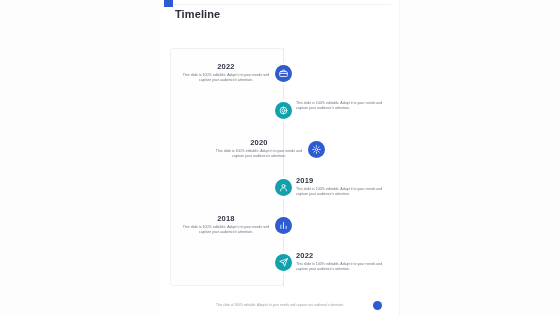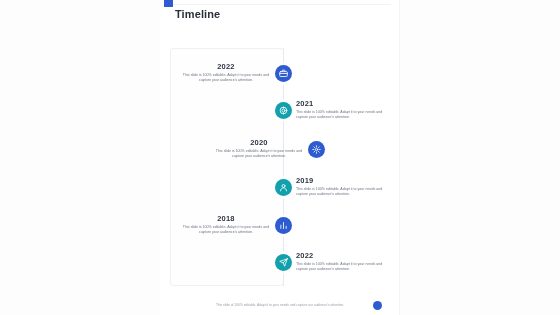--- a/index.html
+++ b/index.html
@@ -177,21 +177,20 @@
         <div class="tl-icon" style="background: rgb(47, 91, 208); left: 274.5px;">
           <svg width="9" height="9" viewBox="0 0 24 24" fill="none" stroke="#ffffff" stroke-width="2.2" stroke-linecap="round" stroke-linejoin="round">
             <rect x="2" y="7" width="20" height="13" rx="2"></rect>
             <path d="M8 7V5a2 2 0 0 1 2-2h4a2 2 0 0 1 2 2v2"></path>
             <path d="M2 12h20"></path>
           </svg>
         </div>
       </div>
       <div class="tl-row side-right" style="top: 99px; left: 0px; width: 560px;">
         <div class="tl-text" style="left: 296px;">
-          <div class="tl-year">2021</div>
           <div class="tl-desc">This slide is 100% editable. Adapt it to your needs and capture your audience's attention.</div>
         </div>
         <div class="tl-icon" style="background: rgb(18, 160, 173); left: 274.5px;">
           <svg width="9" height="9" viewBox="0 0 24 24" fill="none" stroke="#ffffff" stroke-width="2.2" stroke-linecap="round" stroke-linejoin="round">
             <circle cx="12" cy="12" r="9"></circle>
             <circle cx="12" cy="12" r="4"></circle>
             <path d="M12 3v3M12 18v3"></path>
           </svg>
         </div>
       </div>

